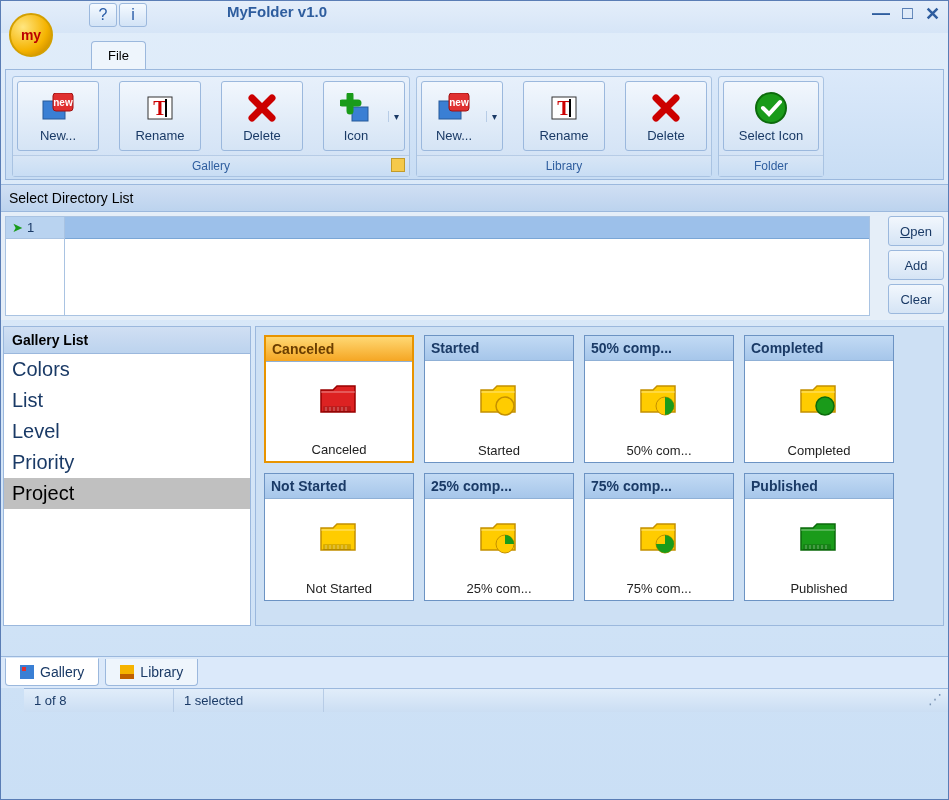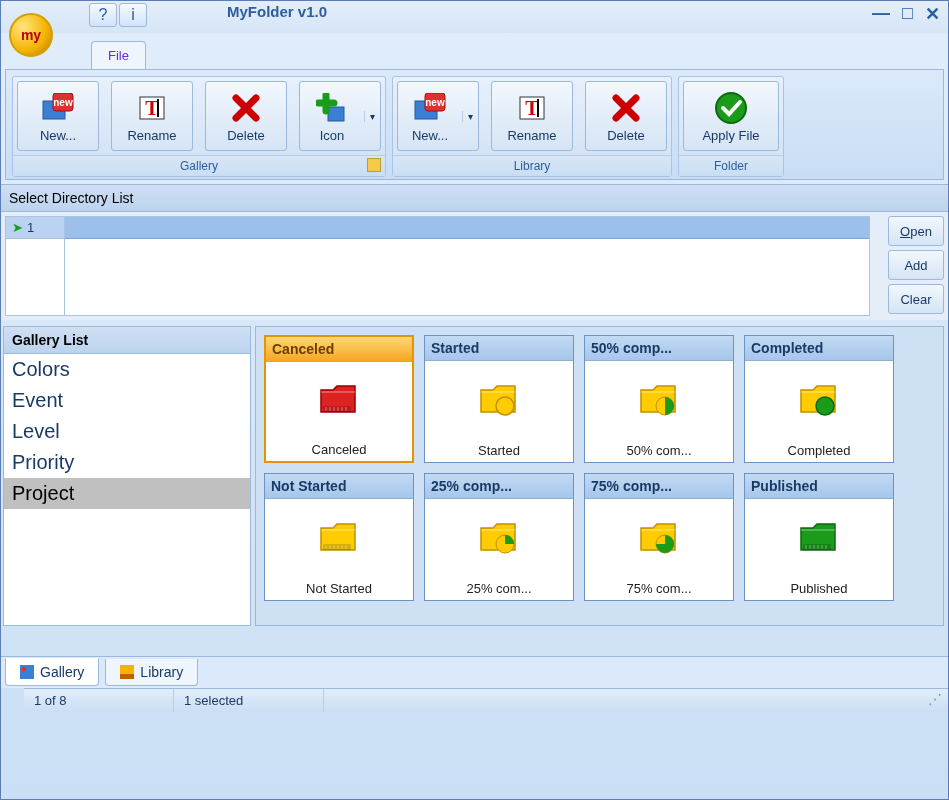--- a/index.html
+++ b/index.html
@@ -48,40 +48,40 @@
 .window-controls span { cursor: default; }
 
 .menu-tabs { margin-left: 90px; margin-top: 8px; }
 .menu-tab {
   display: inline-block;
   padding: 6px 16px;
   background: #eef5fc;
   border: 1px solid #9bb8dd;
   border-bottom: none;
   border-radius: 4px 4px 0 0;
-  color: #6d28d9;
+  color: #000000;
   font-size: 13px;
 }
 
 .ribbon {
   background: linear-gradient(#dbe9fa, #c8ddf4);
   border: 1px solid #9bb8dd;
   margin: 0 4px;
   padding: 6px 6px 2px 6px;
   display: flex;
   gap: 6px;
 }
 .ribbon-group {
   border: 1px solid #a9c3e2;
   border-radius: 3px;
   background: linear-gradient(#e7f0fb, #cfe0f4);
   display: flex;
   flex-direction: column;
 }
-.ribbon-group-btns { display: flex; padding: 4px; gap: 12px; }
+.ribbon-group-btns { display: flex; padding: 4px; gap: 20px; }
 .ribbon-btn {
   border: 1px solid #9bb8dd;
   border-radius: 3px;
   background: linear-gradient(#f2f7fd, #d5e4f5);
   padding: 4px 8px;
   min-width: 82px;
   height: 70px;
   display: flex; flex-direction: column; align-items: center; justify-content: center;
   cursor: default;
 }
@@ -354,21 +354,21 @@
 
     <div class="ribbon-group">
       <div class="ribbon-group-btns">
         <div class="ribbon-btn" style="min-width:96px">
           <div class="icon">
             <svg width="34" height="34" viewBox="0 0 34 34">
                 <circle cx="17" cy="17" r="15" fill="#1a9b1a" stroke="#0c6b0c" stroke-width="2"></circle>
                 <path d="M9 17 L15 23 L26 11" stroke="#fff" stroke-width="4" fill="none" stroke-linecap="round"></path>
               </svg>
           </div>
-          <div class="label">Apply File</div>
+          <div class="label">Select Icon</div>
         </div>
       </div>
       <div class="ribbon-group-label">Folder</div>
     </div>
   </div>
 
   <div class="section-header">Select Directory List</div>
 
   <div class="dirlist-area">
     <div class="dirlist-num-col">
@@ -387,21 +387,21 @@
       <div class="side-btn">Add</div>
       <div class="side-btn">Clear</div>
     </div>
   </div>
 
   <div class="lower-area">
     <div class="gallery-list-panel">
       <div class="gallery-list-header">Gallery List</div>
       <div class="gallery-list-items" id="gallery-list-items">
           <div class="gallery-list-item">Colors</div>
-          <div class="gallery-list-item">Event</div>
+          <div class="gallery-list-item">List</div>
           <div class="gallery-list-item">Level</div>
           <div class="gallery-list-item">Priority</div>
           <div class="gallery-list-item selected">Project</div>
         </div>
     </div>
 
     <div class="icon-grid-wrap">
       <div class="icon-grid" id="icon-grid">
           <div class="icon-card selected">
             <div class="card-header">Canceled</div>

